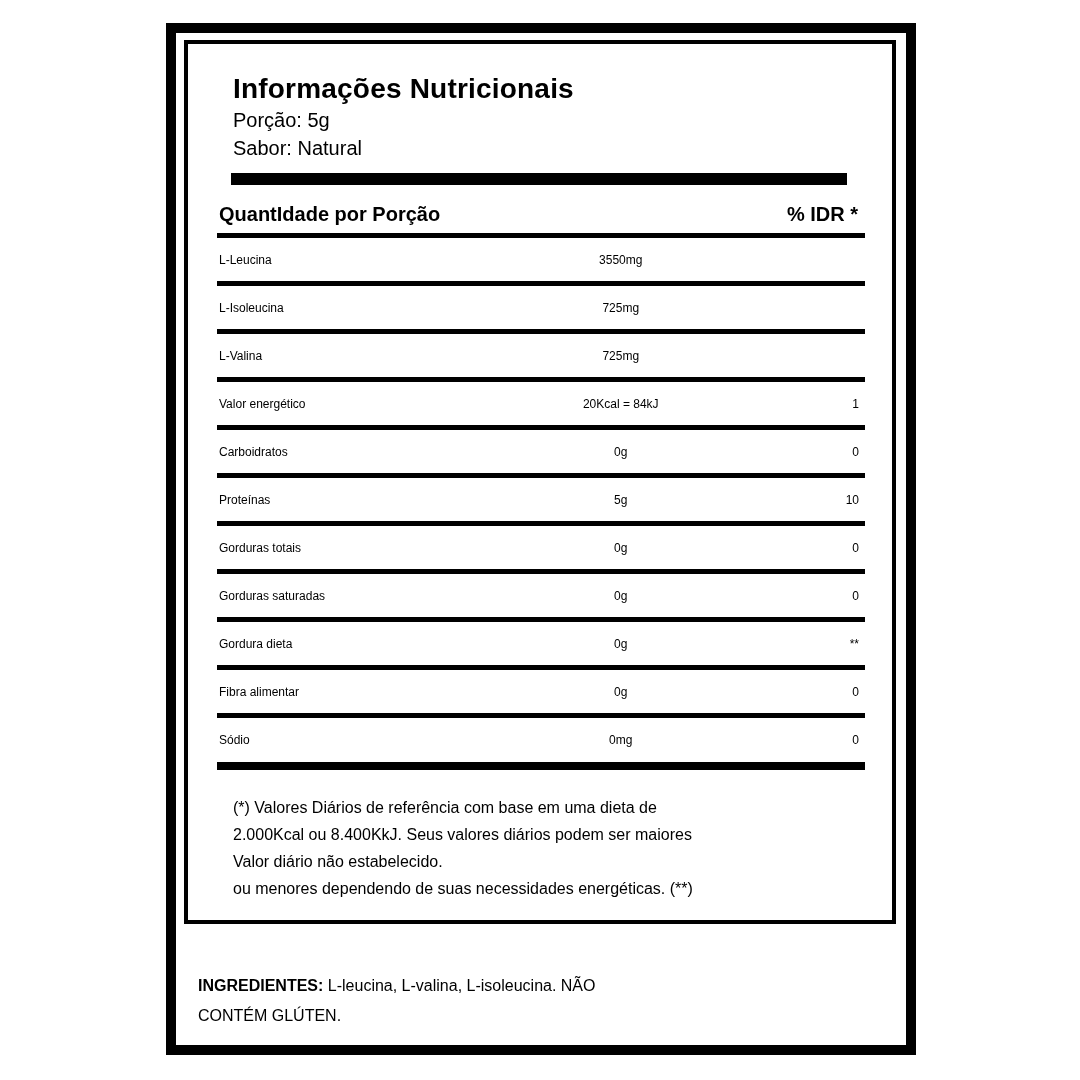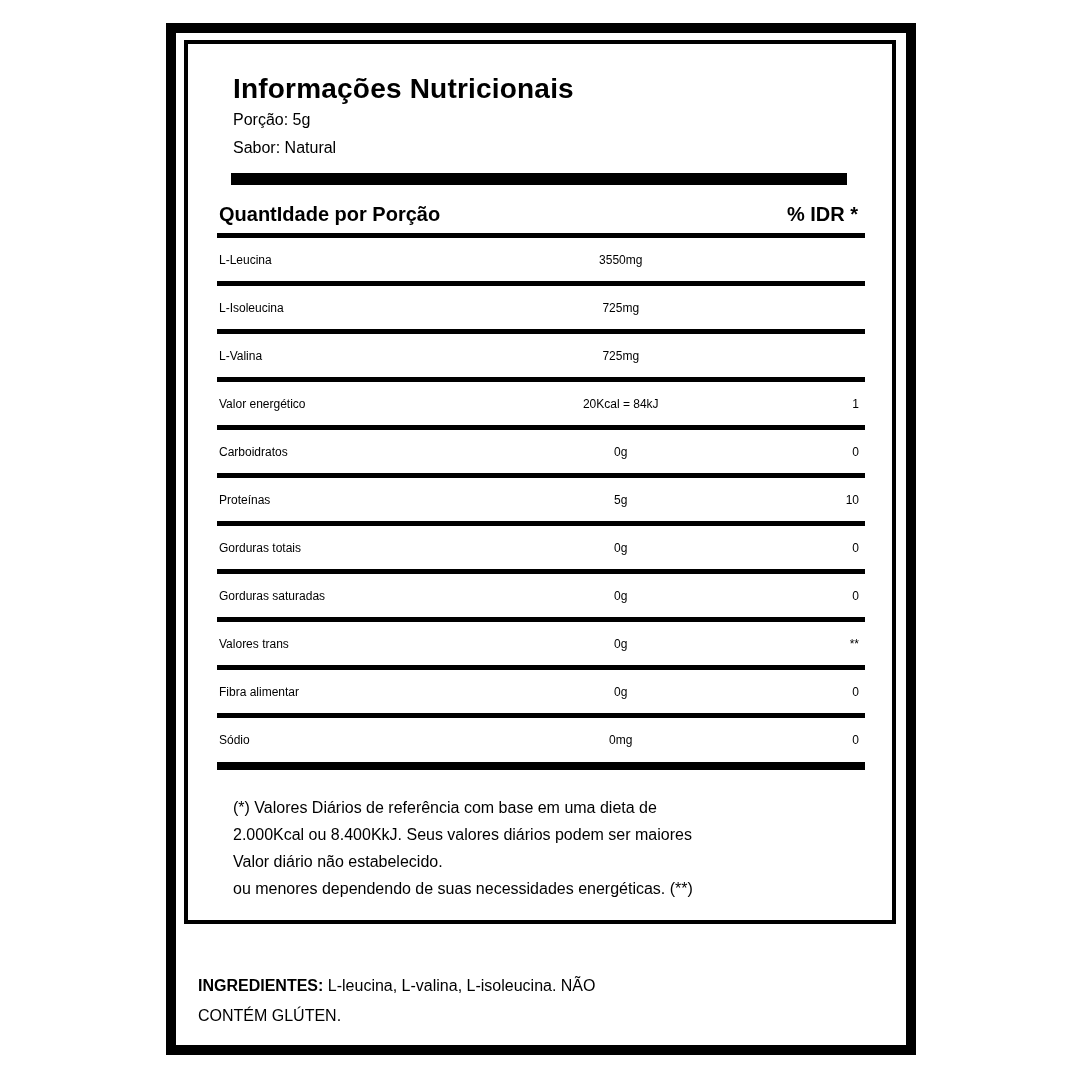--- a/index.html
+++ b/index.html
@@ -40,21 +40,21 @@
     padding: 28px 0 0 45px;
   }
   .nfp-title {
     margin: 0;
     font-size: 28px;
     line-height: 34px;
     font-weight: bold;
     letter-spacing: 0.2px;
   }
   .nfp-sub {
-    font-size: 16px;
+    font-size: 20px;
     line-height: 28px;
   }
   .black-bar {
     height: 12px;
     background: #000000;
     margin: 11px 45px 0 43px;
   }
   .nfp-table {
     margin: 0 27px 0 29px;
   }
@@ -159,21 +159,21 @@
           <span class="c-name">Gorduras totais</span>
           <span class="c-amount">0g</span>
           <span class="c-idr">0</span>
         </div>
         <div class="trow">
           <span class="c-name">Gorduras saturadas</span>
           <span class="c-amount">0g</span>
           <span class="c-idr">0</span>
         </div>
         <div class="trow">
-          <span class="c-name">Valores trans</span>
+          <span class="c-name">Gordura dieta</span>
           <span class="c-amount">0g</span>
           <span class="c-idr">**</span>
         </div>
         <div class="trow">
           <span class="c-name">Fibra alimentar</span>
           <span class="c-amount">0g</span>
           <span class="c-idr">0</span>
         </div>
         <div class="trow">
           <span class="c-name">Sódio</span>

